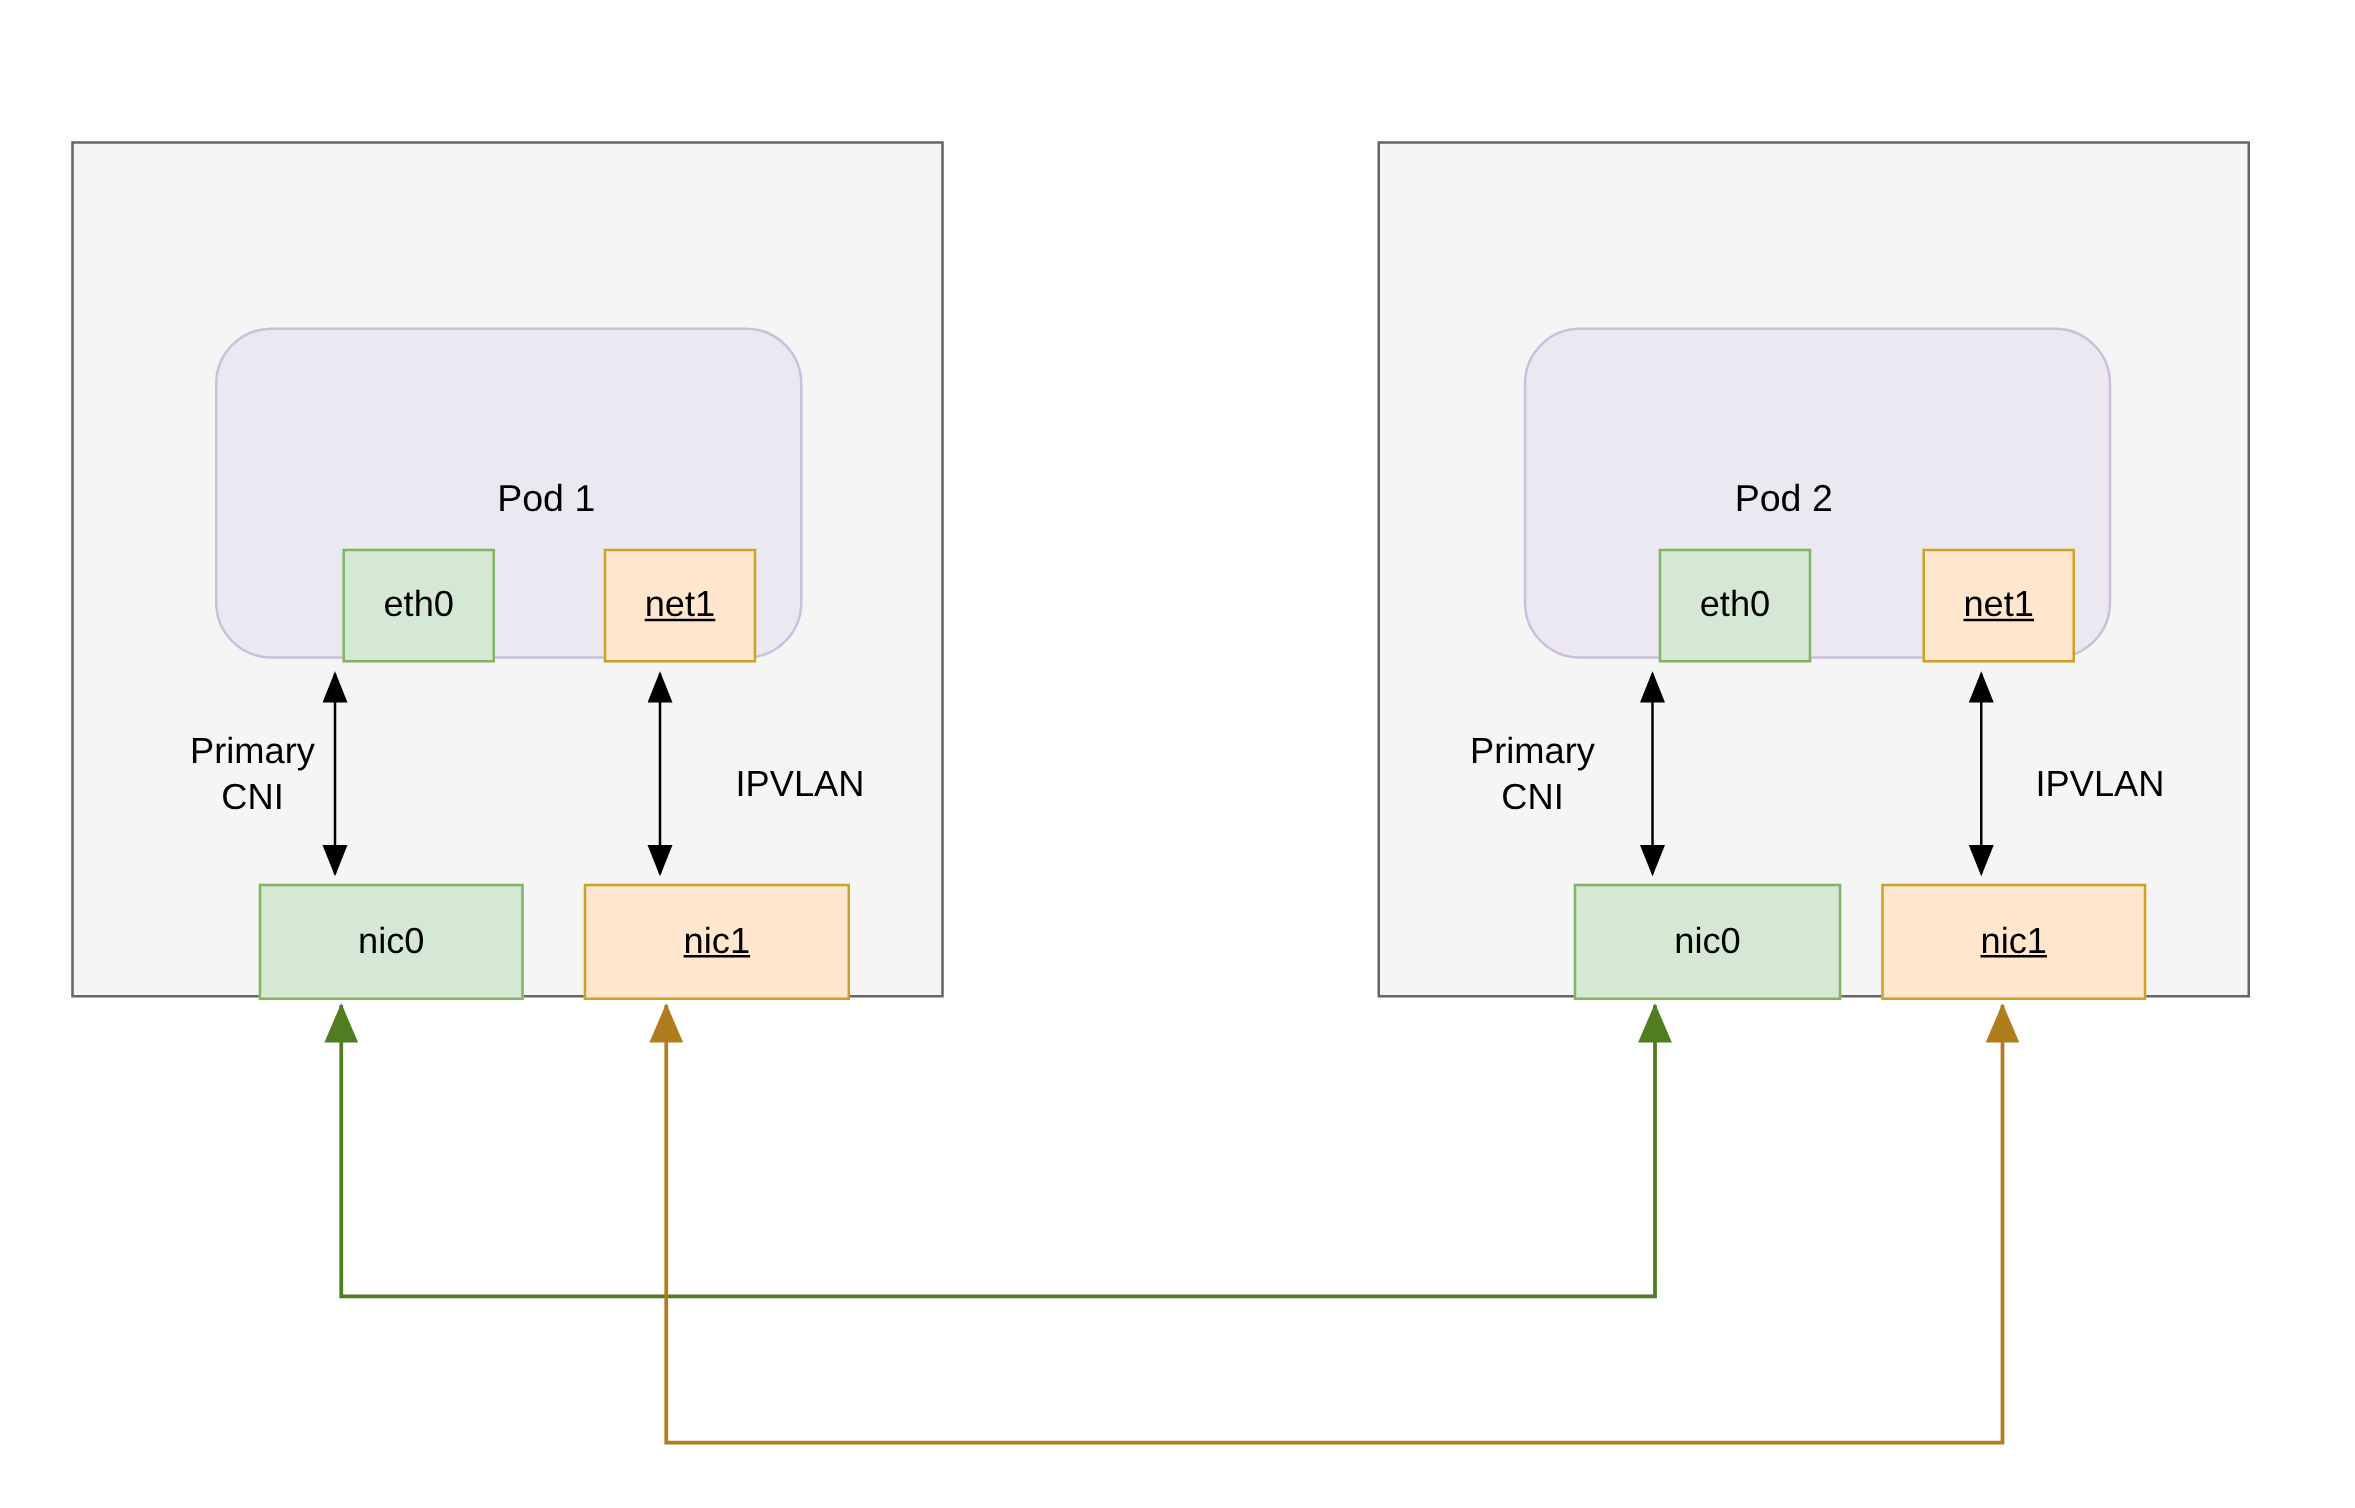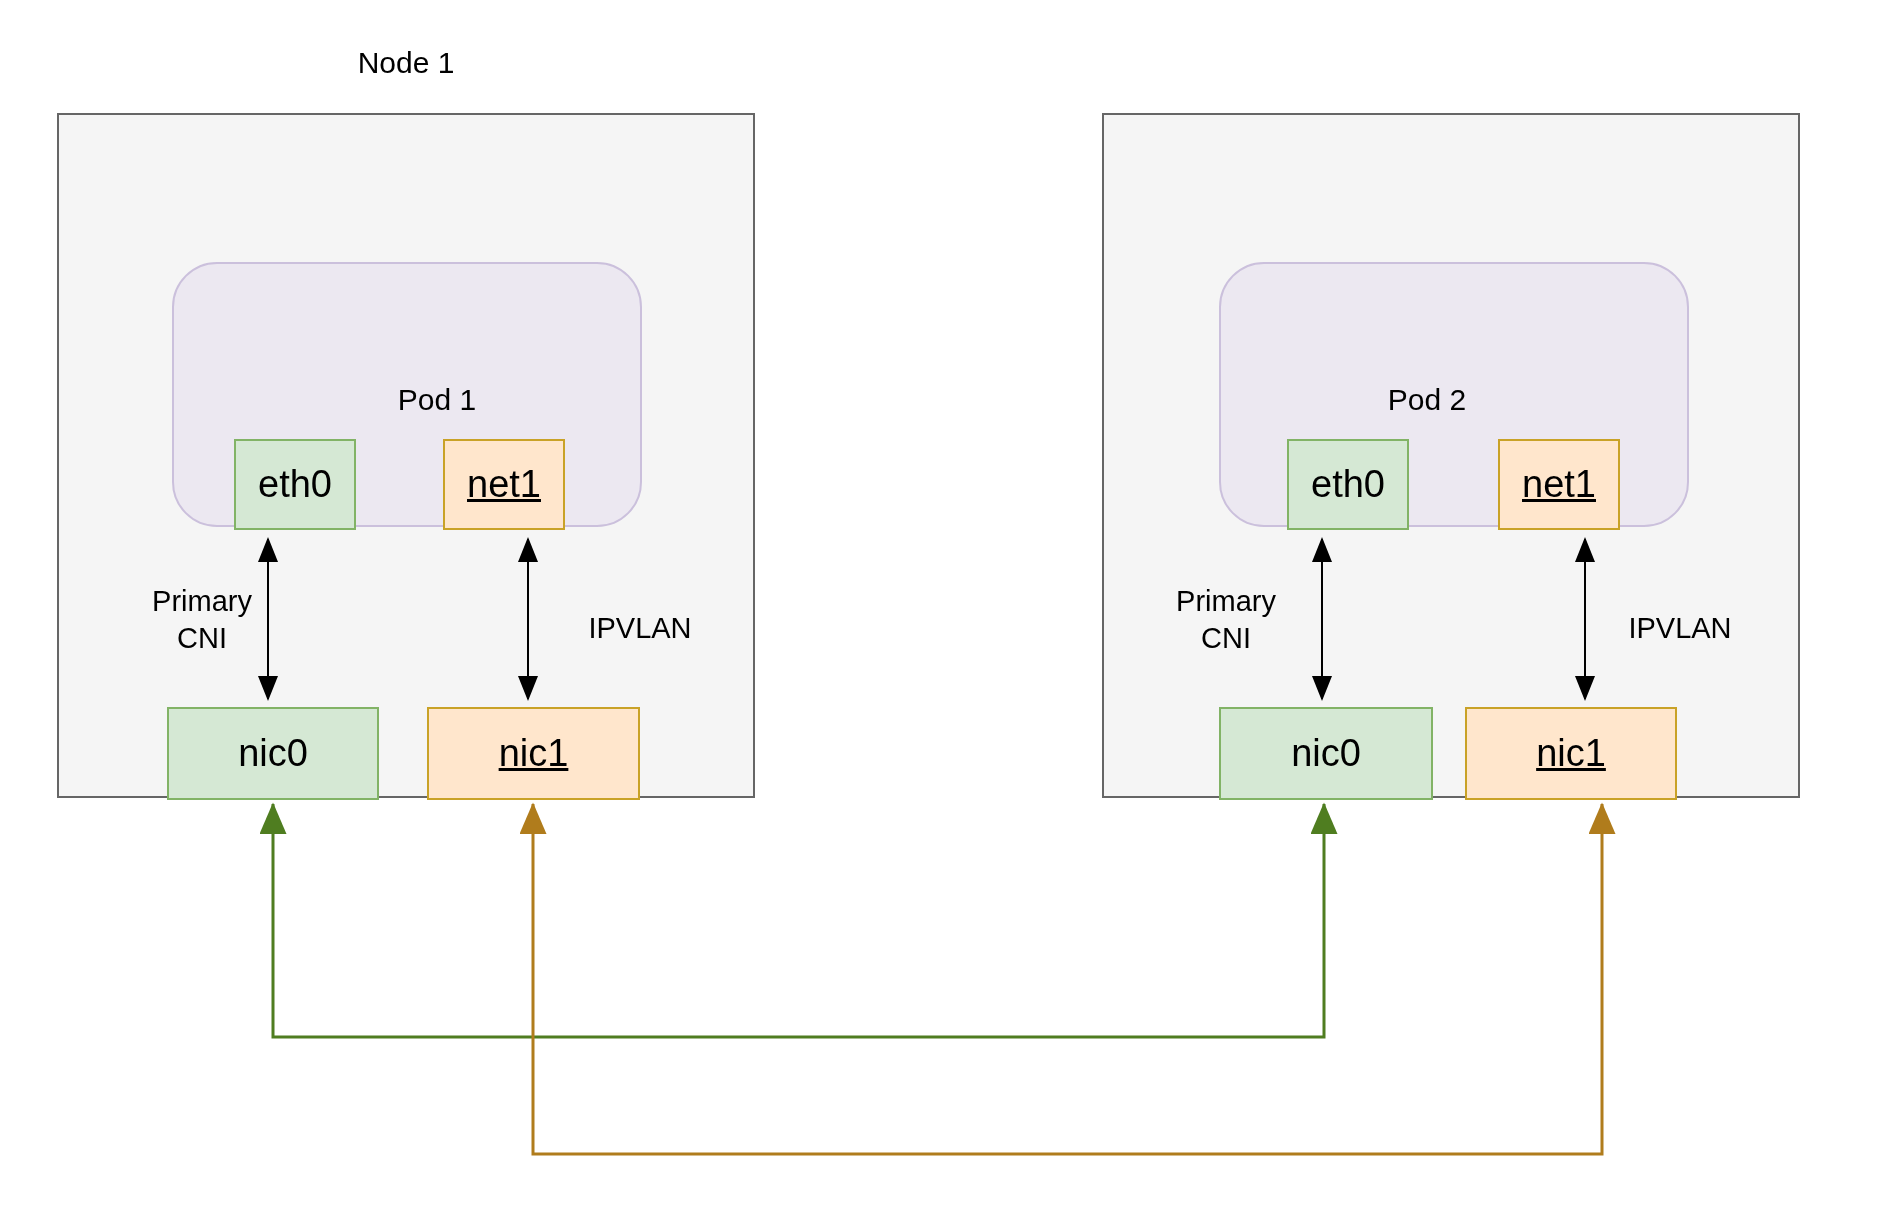--- a/index.html
+++ b/index.html
@@ -29,21 +29,22 @@
     background: var(--pod-fill, #ece8f1);
     border: 2px solid var(--pod-border, #cbc0dc);
     border-radius: 45px;
     box-sizing: border-box;
   }
   .iface-box, .nic-box {
     box-sizing: border-box;
     display: flex;
     align-items: center;
     justify-content: center;
-    font-size: 38px;
+    font-size: 29px;
+    margin-left: 40px;
   }
   .green-box {
     background: var(--green-fill, #d5e8d4);
     border: 2px solid var(--green-border, #82b366);
   }
   .orange-box {
     background: var(--orange-fill, #ffe6cc);
     border: 2px solid var(--orange-border, #c9a227);
     text-decoration: underline;
   }
@@ -58,21 +59,20 @@
   .ln-orange { stroke: var(--link-orange, #b07c1c); stroke-width: 3; fill: none; }
   .mk-black { fill: var(--arrow-black, #000); }
   .mk-green { fill: var(--link-green, #4f7d20); }
   .mk-orange { fill: var(--link-orange, #b07c1c); }
 </style>
 </head>
 <body>
 
 <div class="canvas">
 
-  <div class="abs node-title" style="left:57px; top:45px; width:698px;">Node 1</div>
 
   <div class="abs node-box" style="left:57px; top:113px; width:698px; height:685px;"></div>
   <div class="abs pod-box" style="left:172px; top:262px; width:470px; height:265px;"></div>
   <div class="abs pod-title" style="left:172px; top:382px; width:530px;">Pod 1</div>
   <div class="abs iface-box green-box" style="left:234px; top:439px; width:122px; height:91px;">eth0</div>
   <div class="abs iface-box orange-box" style="left:443px; top:439px; width:122px; height:91px;">net1</div>
   <div class="abs nic-box green-box" style="left:167px; top:707px; width:212px; height:93px;">nic0</div>
   <div class="abs nic-box orange-box" style="left:427px; top:707px; width:213px; height:93px;">nic1</div>
   <div class="abs edge-label" style="left:132px; top:583px; width:140px;">Primary CNI</div>
   <div class="abs edge-label" style="left:580px; top:610px; width:120px;">IPVLAN</div>

